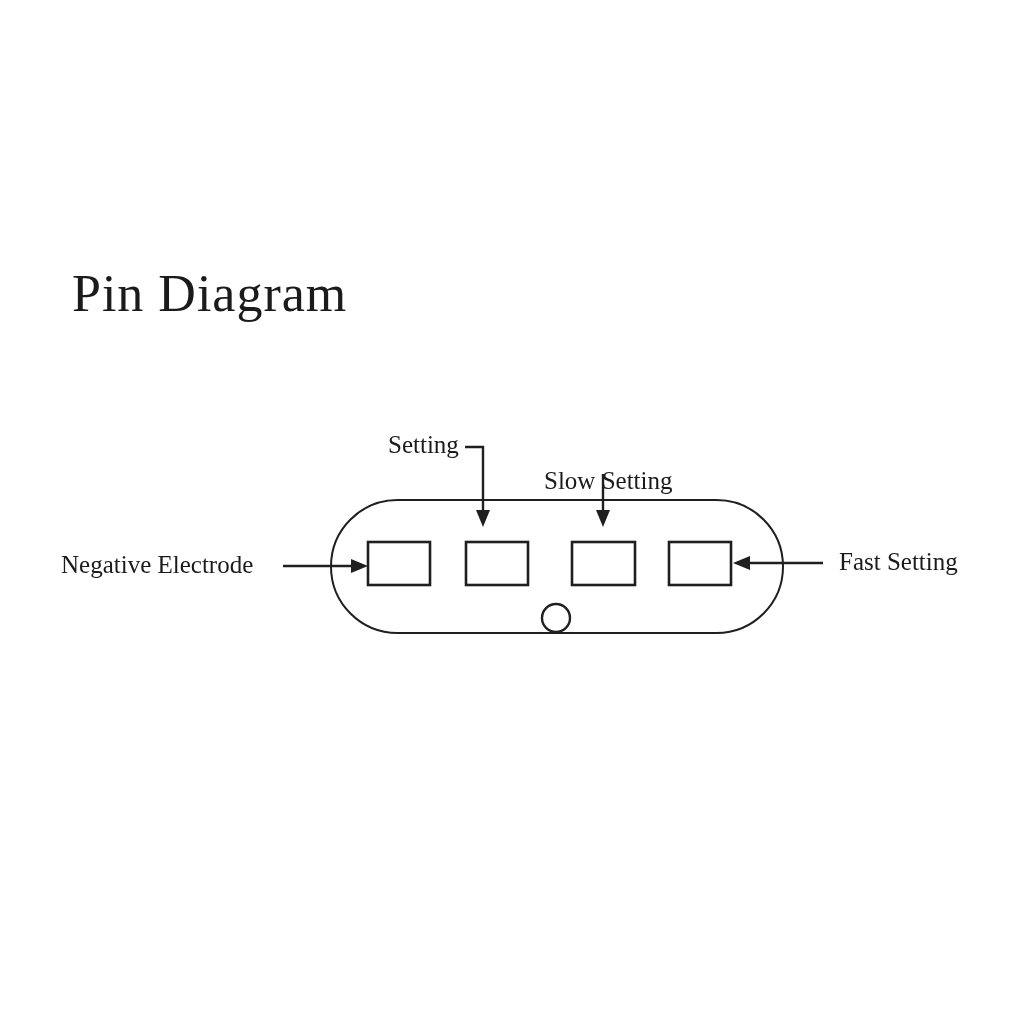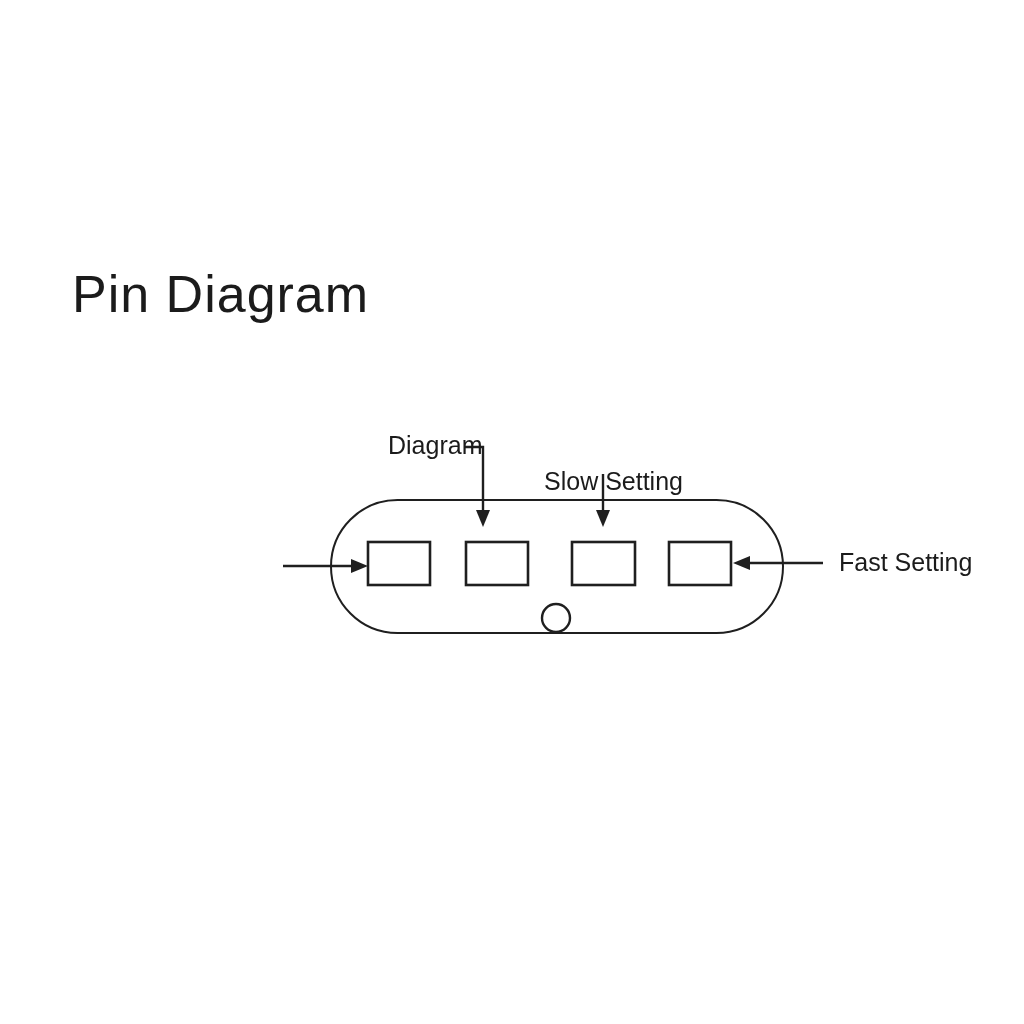--- a/index.html
+++ b/index.html
@@ -8,21 +8,21 @@
     --bg: #ffffff;
   }
   * { margin: 0; padding: 0; box-sizing: border-box; }
   html, body { background: var(--bg); }
   .canvas {
     position: relative;
     width: 1024px;
     height: 1024px;
     background: var(--bg);
     overflow: hidden;
-    font-family: Liberation Sans, sans-serif;
+    font-family: Liberation Serif, serif;
     color: var(--text);
   }
   .page-title {
     position: absolute;
     left: 72px;
     top: 264px;
     font-size: 52px;
     font-weight: 400;
     letter-spacing: 1px;
     color: var(--text);
@@ -84,20 +84,21 @@
     <path class="connector-line" d="M 603 474 L 603 511"></path>
     <polygon class="arrowhead" points="603,527 596,510 610,510"></polygon>
 
     <path class="connector-line" d="M 283 566 L 352 566"></path>
     <polygon class="arrowhead" points="368,566 351,559 351,573"></polygon>
 
     <path class="connector-line" d="M 823 563 L 749 563"></path>
     <polygon class="arrowhead" points="733,563 750,556 750,570"></polygon>
   </svg>
 
-  <div class="pin-label label-return">Diagram</div>
+  <div class="pin-label label-return">Setting</div>
 
   <div class="pin-label label-slow-setting">Slow Setting</div>
 
+  <div class="pin-label label-negative-electrode">Negative Electrode</div>
 
   <div class="pin-label label-fast-setting">Fast Setting</div>
 
 </div>
 
 </body></html>

